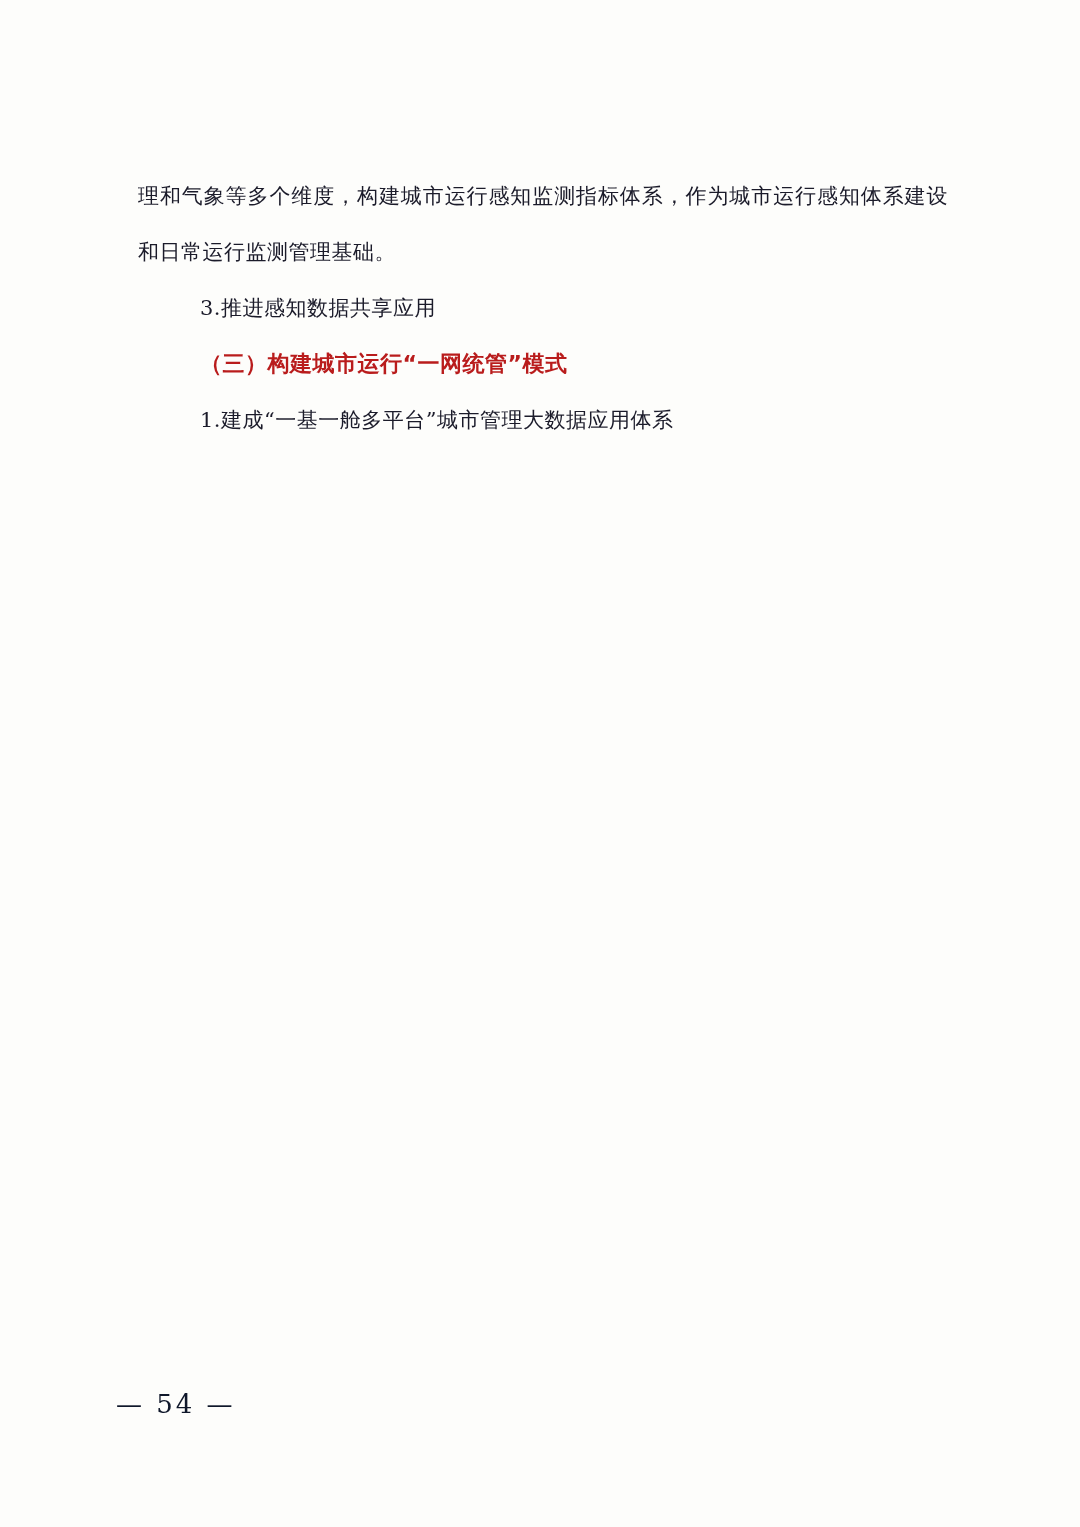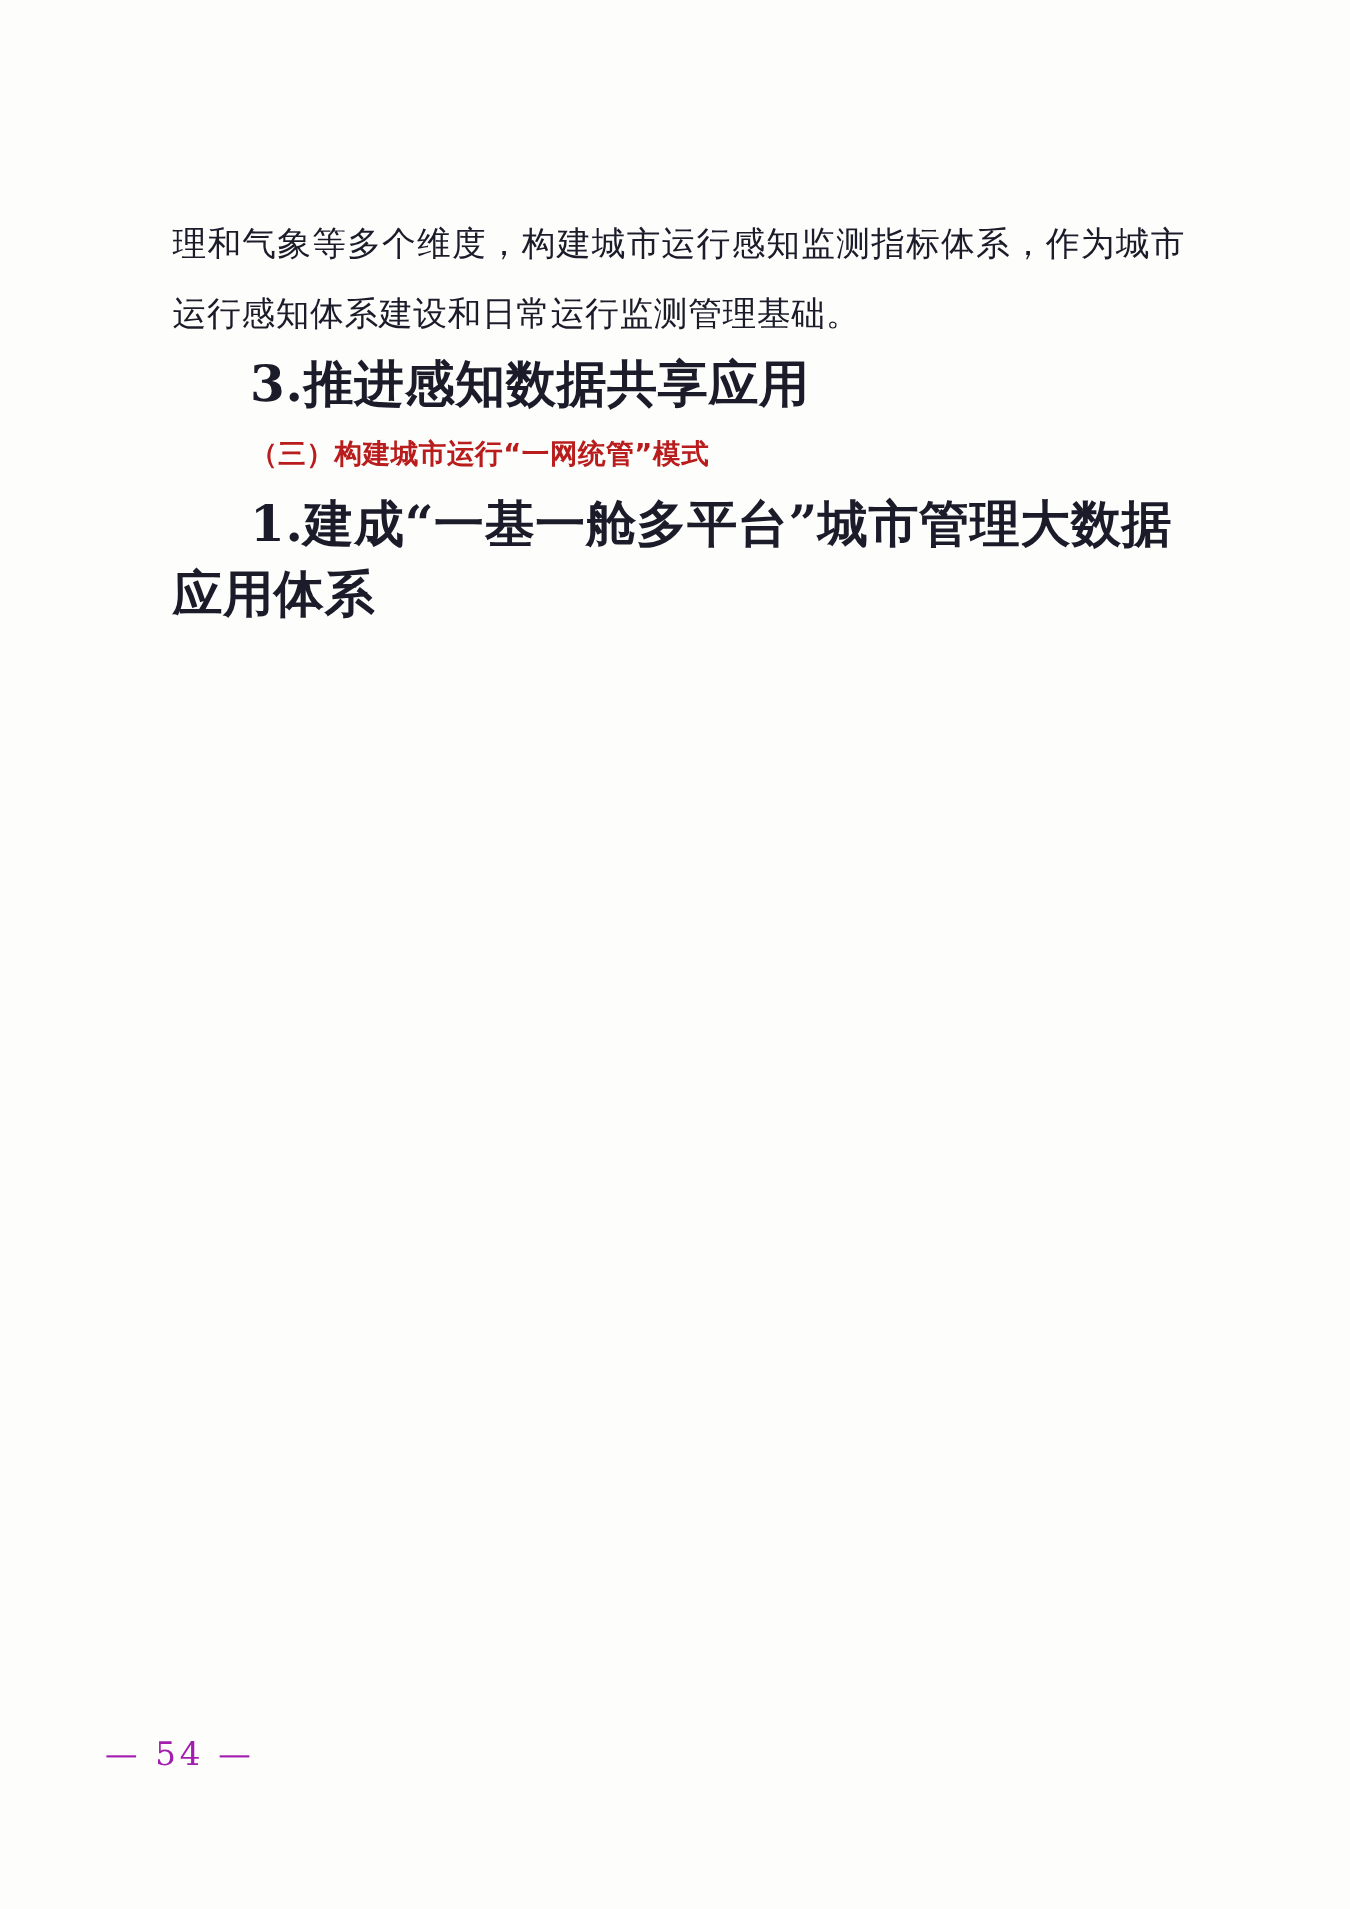--- a/index.html
+++ b/index.html
@@ -18,21 +18,21 @@
     color: #1a1a28;
   }
   .content {
     position: absolute;
     left: 138px;
     top: 168px;
     width: 810px;
   }
   p.body-par {
     margin: 0 0 0 0;
-    font-size: 27px;
+    font-size: 21px;
     line-height: 56px;
     letter-spacing: 0.5px;
     text-align: justify;
     text-justify: inter-ideograph;
     text-indent: 0;
     color: #1b1b2a;
     font-weight: 500;
   }
   p.indent2 {
     text-indent: 62px;
@@ -42,36 +42,36 @@
     font-size: 22px;
     line-height: 56px;
     letter-spacing: 0.5px;
     text-indent: 62px;
     font-weight: 700;
     color: #b91c1c;
     font-family: "DejaVu Sans", "Liberation Sans", sans-serif;
   }
   p.subheading {
     margin: 0;
-    font-size: 40px;
+    font-size: 21px;
     line-height: 56px;
     letter-spacing: 0.5px;
     text-indent: 62px;
     color: #1b1b2a;
-    font-weight: 700;
+    font-weight: 400;
   }
   .footer {
     position: absolute;
     left: 0;
     right: 0;
     bottom: 108px;
     text-align: left;
-    padding-left: 84px;
+    padding-left: 116px;
     font-size: 26px;
-    color: #a21caf;
+    color: #0f172a;
     font-family: "DejaVu Serif", "Liberation Serif", serif;
     letter-spacing: 3px;
   }
 </style>
 </head>
 <body>
 
 <div class="page">
   <div class="content">
     <p class="body-par">理和气象等多个维度，构建城市运行感知监测指标体系，作为城市运行感知体系建设和日常运行监测管理基础。</p>

